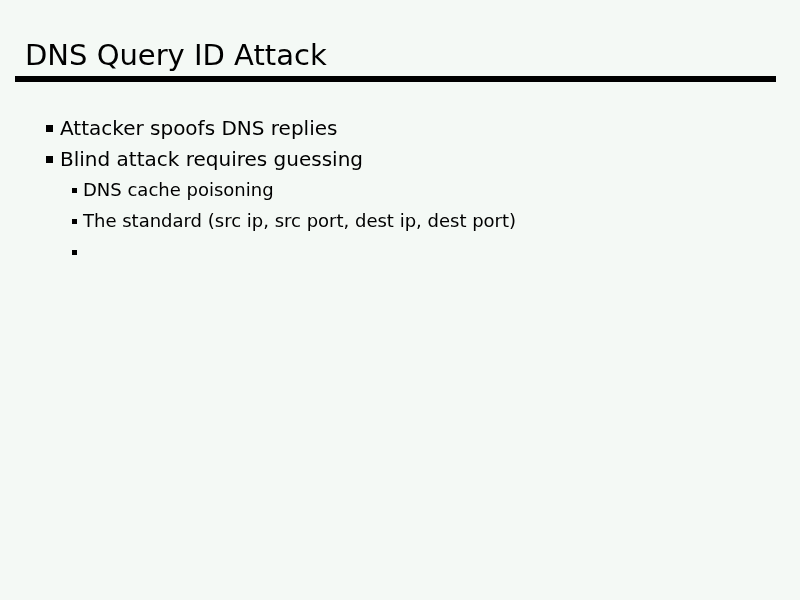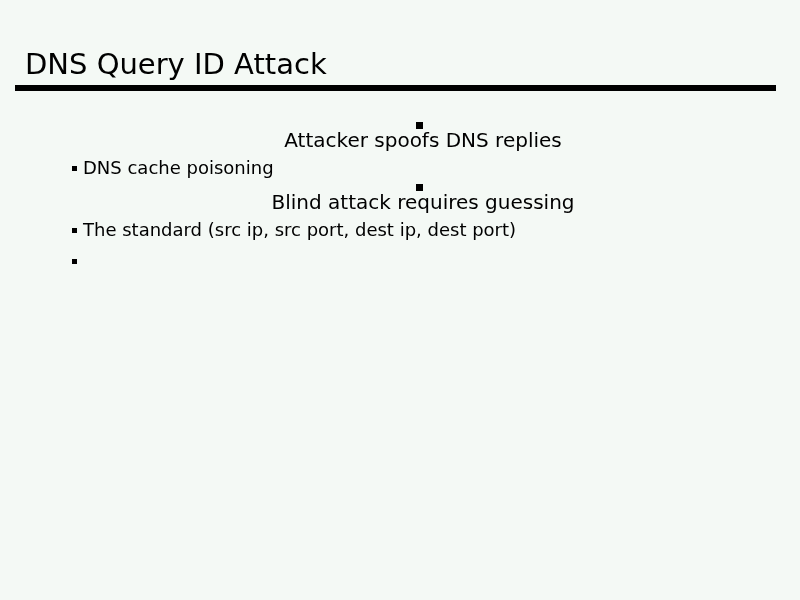--- a/index.html
+++ b/index.html
@@ -10,21 +10,21 @@
     width: 800px;
     height: 600px;
     overflow: hidden;
     background: #f4f9f5;
     font-family: "DejaVu Sans", "Liberation Sans", sans-serif;
     color: #000000;
     position: relative;
   }
   .slide {
     position: absolute;
-    left: 0; top: 9px;
+    left: 0; top: 0;
     width: 800px;
     height: 540px;
   }
   .title {
     position: absolute;
     left: 25px;
     top: 38px;
     margin: 0;
     font-size: 29px;
     font-weight: normal;
@@ -54,21 +54,20 @@
   }
   .row .sq {
     background: #000000;
     flex: none;
     position: relative;
     top: 1px;
   }
   .row.l1 {
     padding-left: 46px;
     font-size: 20px;
-    flex-direction: column;
   }
   .row.l1 .sq {
     width: 7px;
     height: 7px;
     margin-right: 7px;
   }
   .row.l2 {
     padding-left: 72px;
     font-size: 18px;
   }
@@ -87,28 +86,28 @@
 
   <div class="rule"></div>
 
   <div class="bullets">
 
     <div class="row l1">
       <span class="sq"></span>
       <span>Attacker spoofs DNS replies</span>
     </div>
 
+    <div class="row l1">
+      <span class="sq"></span>
+      <span>Blind attack requires guessing</span>
+    </div>
+
     <div class="row l2">
       <span class="sq"></span>
       <span>DNS cache poisoning</span>
-    </div>
-
-    <div class="row l1">
-      <span class="sq"></span>
-      <span>Blind attack requires guessing</span>
     </div>
 
     <div class="row l2">
       <span class="sq"></span>
       <span>The standard (src ip, src port, dest ip, dest port)</span>
     </div>
 
     <div class="row l2">
       <span class="sq"></span>
     </div>

